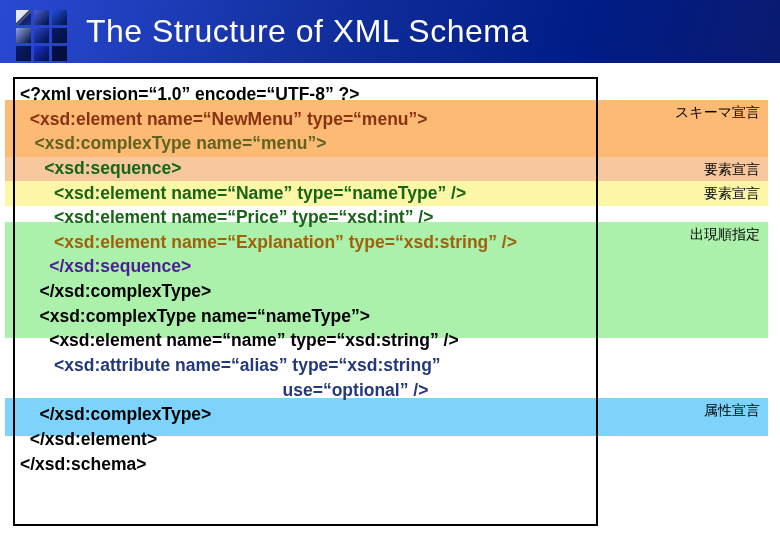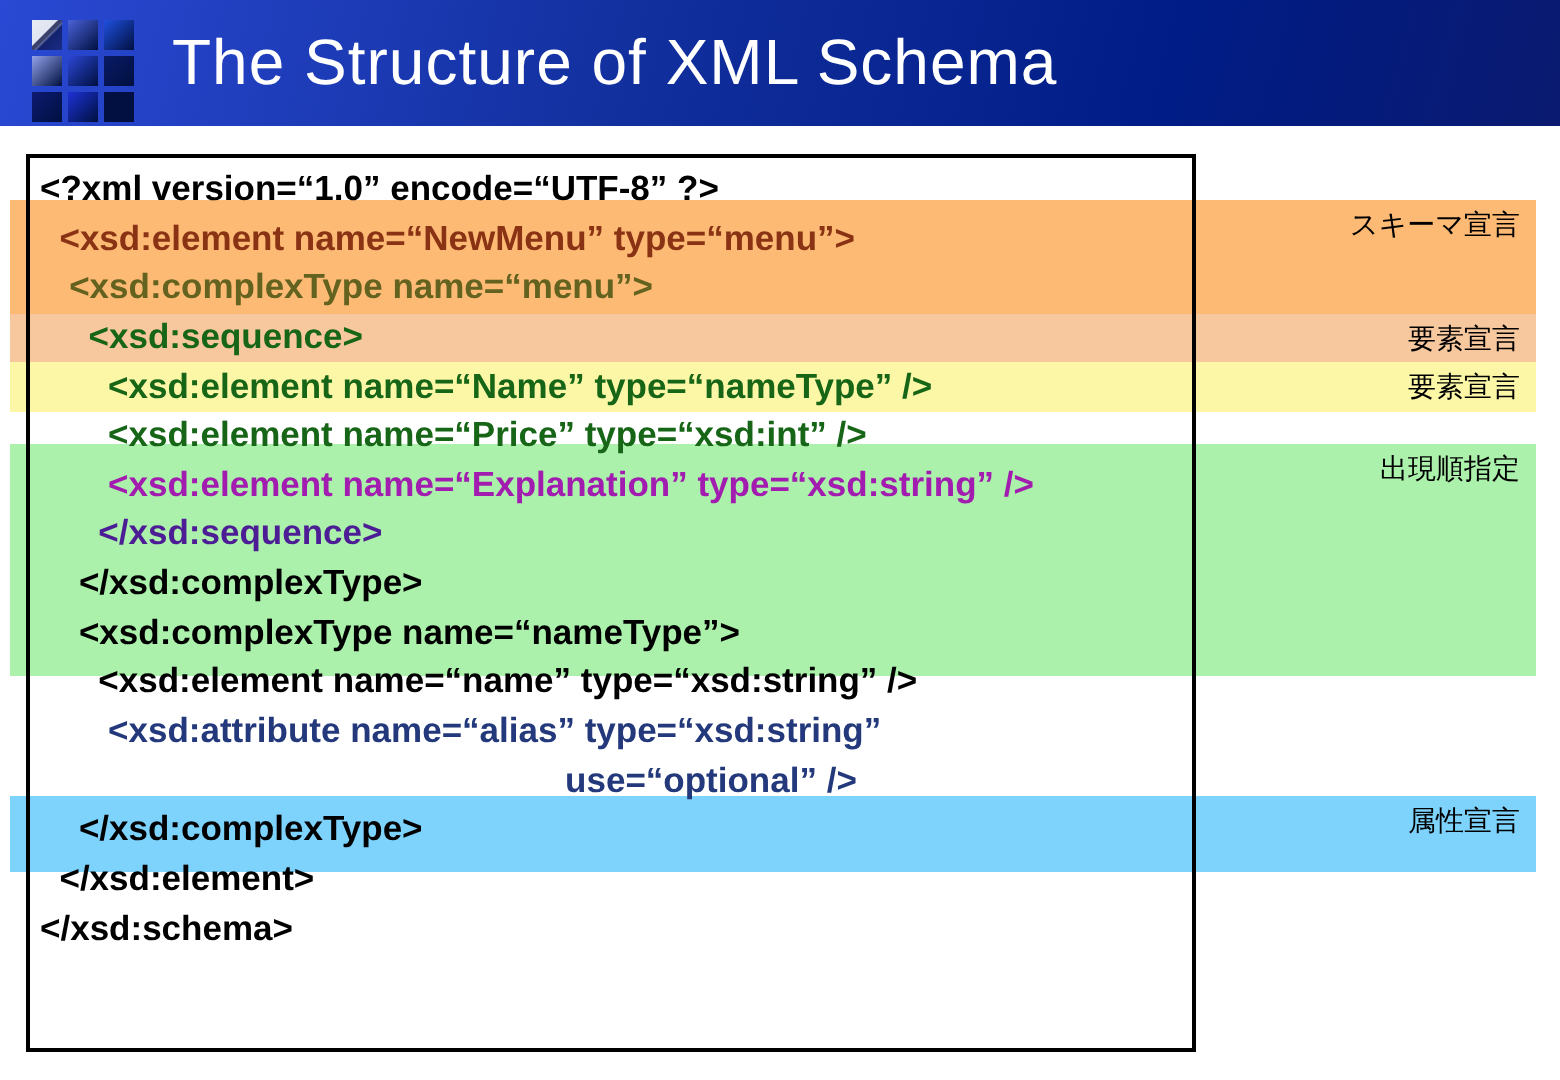--- a/index.html
+++ b/index.html
@@ -90,21 +90,21 @@
       </div>
     </div>
 
   <div class="code">
       <div class="code-line" style="color: rgb(0, 0, 0);">&lt;?xml version=“1.0” encode=“UTF-8” ?&gt;</div>
       <div class="code-line" style="color: rgb(138, 50, 20);">  &lt;xsd:element name=“NewMenu” type=“menu”&gt;</div>
       <div class="code-line" style="color: rgb(99, 98, 31);">   &lt;xsd:complexType name=“menu”&gt;</div>
       <div class="code-line" style="color: rgb(23, 102, 23);">     &lt;xsd:sequence&gt;</div>
       <div class="code-line" style="color: rgb(23, 102, 23);">       &lt;xsd:element name=“Name” type=“nameType” /&gt;</div>
       <div class="code-line" style="color: rgb(23, 102, 23);">       &lt;xsd:element name=“Price” type=“xsd:int” /&gt;</div>
-      <div class="code-line" style="color: #a21caf;">       &lt;xsd:element name=“Explanation” type=“xsd:string” /&gt;</div>
+      <div class="code-line" style="color: #a16207;">       &lt;xsd:element name=“Explanation” type=“xsd:string” /&gt;</div>
       <div class="code-line" style="color: #4c1d95;">      &lt;/xsd:sequence&gt;</div>
       <div class="code-line" style="color: rgb(0, 0, 0);">    &lt;/xsd:complexType&gt;</div>
       <div class="code-line" style="color: rgb(0, 0, 0);">    &lt;xsd:complexType name=“nameType”&gt;</div>
       <div class="code-line" style="color: rgb(0, 0, 0);">      &lt;xsd:element name=“name” type=“xsd:string” /&gt;</div>
       <div class="code-line" style="color: rgb(35, 57, 123);">       &lt;xsd:attribute name=“alias” type=“xsd:string”</div>
       <div class="code-line" style="color: rgb(35, 57, 123);">                                                      use=“optional” /&gt;</div>
       <div class="code-line" style="color: rgb(0, 0, 0);">    &lt;/xsd:complexType&gt;</div>
       <div class="code-line" style="color: rgb(0, 0, 0);">  &lt;/xsd:element&gt;</div>
       <div class="code-line" style="color: rgb(0, 0, 0);">&lt;/xsd:schema&gt;</div>
     </div>

